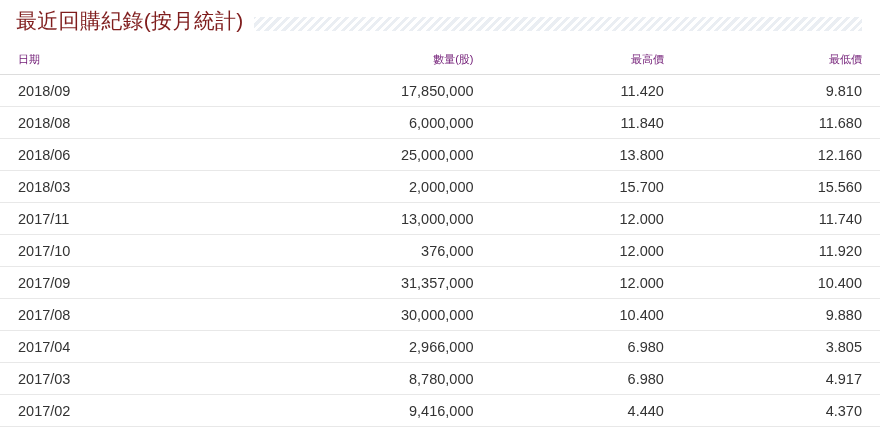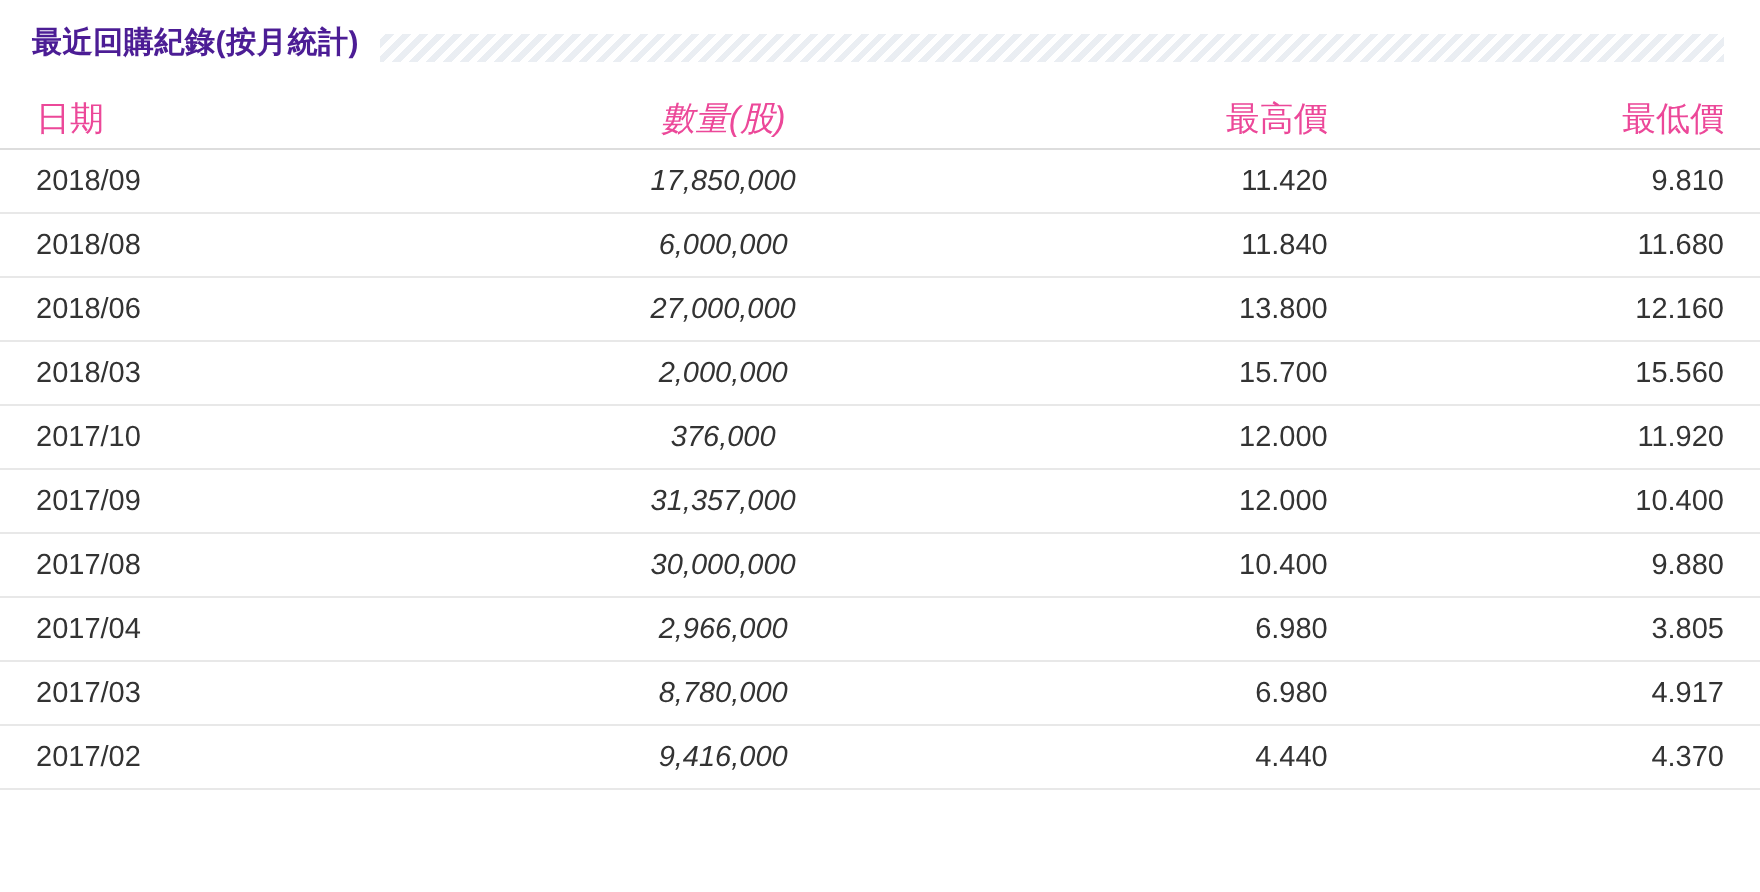--- a/index.html
+++ b/index.html
@@ -22,26 +22,25 @@
   }
   
   .section-header {
     display: flex;
     align-items: center;
     height: 44px;
     padding: 0 18px 0 16px;
     box-sizing: border-box;
   }
   .section-title {
-    font-size: 15px;
-    color: #4c1d95;
+    font-size: 21px;
+    color: #7f1d1d;
     white-space: nowrap;
     letter-spacing: 0.3px;
     padding-bottom: 2px;
-    font-weight: bold;
   }
   .hatch {
     flex: 1 1 auto;
     height: 14px;
     margin-left: 10px;
     margin-top: 4px;
     background-image: repeating-linear-gradient(
       -45deg,
       #e9edf2 0px,
       #e9edf2 3px,
@@ -59,39 +58,38 @@
   }
   table.buyback th,
   table.buyback td {
     padding: 0;
     height: 31px;
     vertical-align: middle;
     font-weight: normal;
     border-bottom: 1px solid #e8e8e8;
   }
   table.buyback thead th {
-    color: #ec4899;
-    font-size: 17px;
+    color: #701a75;
+    font-size: 11px;
     border-bottom: 1px solid #dddddd;
     height: 30px;
   }
   table.buyback tbody td {
     color: #333333;
     font-size: 14.5px;
   }
   .col-date {
     width: 28%;
     text-align: left;
     padding-left: 18px !important;
   }
   .col-qty {
     width: 27%;
-    text-align: center;
+    text-align: right;
     padding-right: 8px !important;
-    font-style: italic;
   }
   .col-high {
     width: 22%;
     text-align: right;
     padding-right: 8px !important;
   }
   .col-low {
     width: 23%;
     text-align: right;
     padding-right: 18px !important;
@@ -127,29 +125,35 @@
           <td class="col-low">9.810</td>
         </tr>
         <tr>
           <td class="col-date">2018/08</td>
           <td class="col-qty">6,000,000</td>
           <td class="col-high">11.840</td>
           <td class="col-low">11.680</td>
         </tr>
         <tr>
           <td class="col-date">2018/06</td>
-          <td class="col-qty">27,000,000</td>
+          <td class="col-qty">25,000,000</td>
           <td class="col-high">13.800</td>
           <td class="col-low">12.160</td>
         </tr>
         <tr>
           <td class="col-date">2018/03</td>
           <td class="col-qty">2,000,000</td>
           <td class="col-high">15.700</td>
           <td class="col-low">15.560</td>
+        </tr>
+        <tr>
+          <td class="col-date">2017/11</td>
+          <td class="col-qty">13,000,000</td>
+          <td class="col-high">12.000</td>
+          <td class="col-low">11.740</td>
         </tr>
         <tr>
           <td class="col-date">2017/10</td>
           <td class="col-qty">376,000</td>
           <td class="col-high">12.000</td>
           <td class="col-low">11.920</td>
         </tr>
         <tr>
           <td class="col-date">2017/09</td>
           <td class="col-qty">31,357,000</td>

